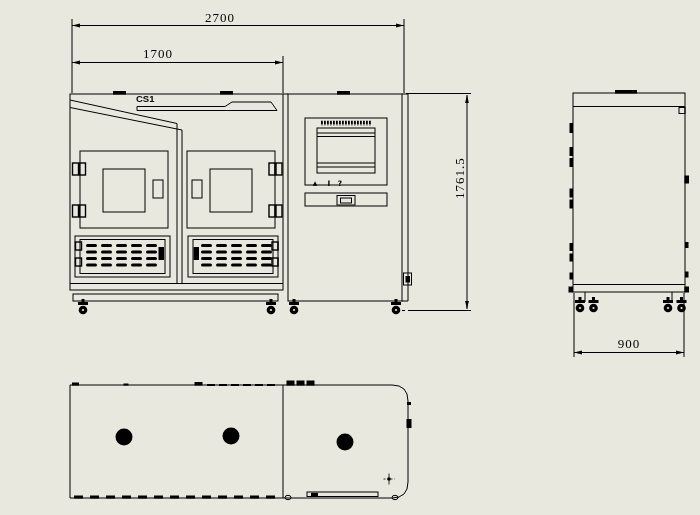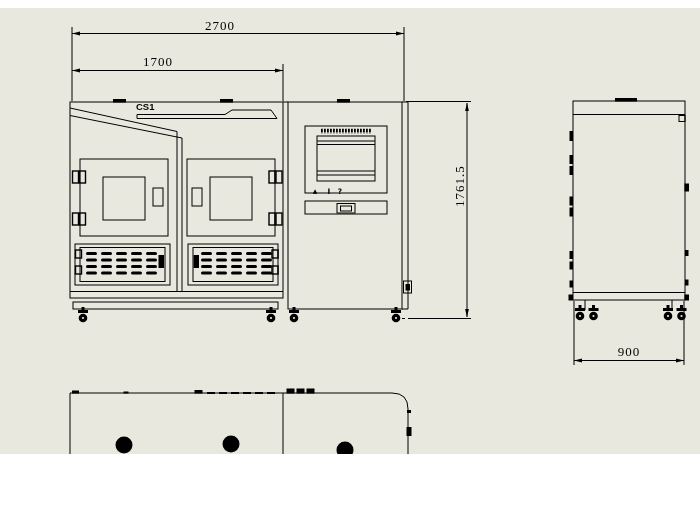--- a/index.html
+++ b/index.html
@@ -1,17 +1,17 @@
 <!DOCTYPE html>
 <html><head>
 <meta charset="utf-8">
 <style>
   html,body{margin:0;padding:0;}
   body{font-family:"Liberation Sans", sans-serif;}
-  .canvas{position:relative;width:700px;height:446px;background:#e8e8df;overflow:hidden;margin-top:8px;}
+  .canvas{position:relative;width:700px;height:515px;background:#e8e8df;overflow:hidden;}
   svg{display:block;}
   .ln{stroke:#000;stroke-width:1;fill:none;}
   .ln2{stroke:#000;stroke-width:1.4;fill:none;}
   .fil{fill:#000;stroke:none;}
   .dimtxt{font-family:"Liberation Serif","DejaVu Serif",serif;font-size:13px;fill:#000;letter-spacing:1px;}
   .lbl{font-family:"Liberation Sans","DejaVu Sans",sans-serif;font-size:9.5px;font-weight:bold;fill:#000;}
   .icontxt{font-family:"DejaVu Sans",sans-serif;fill:#000;}
 </style>
 </head>
 <body>

